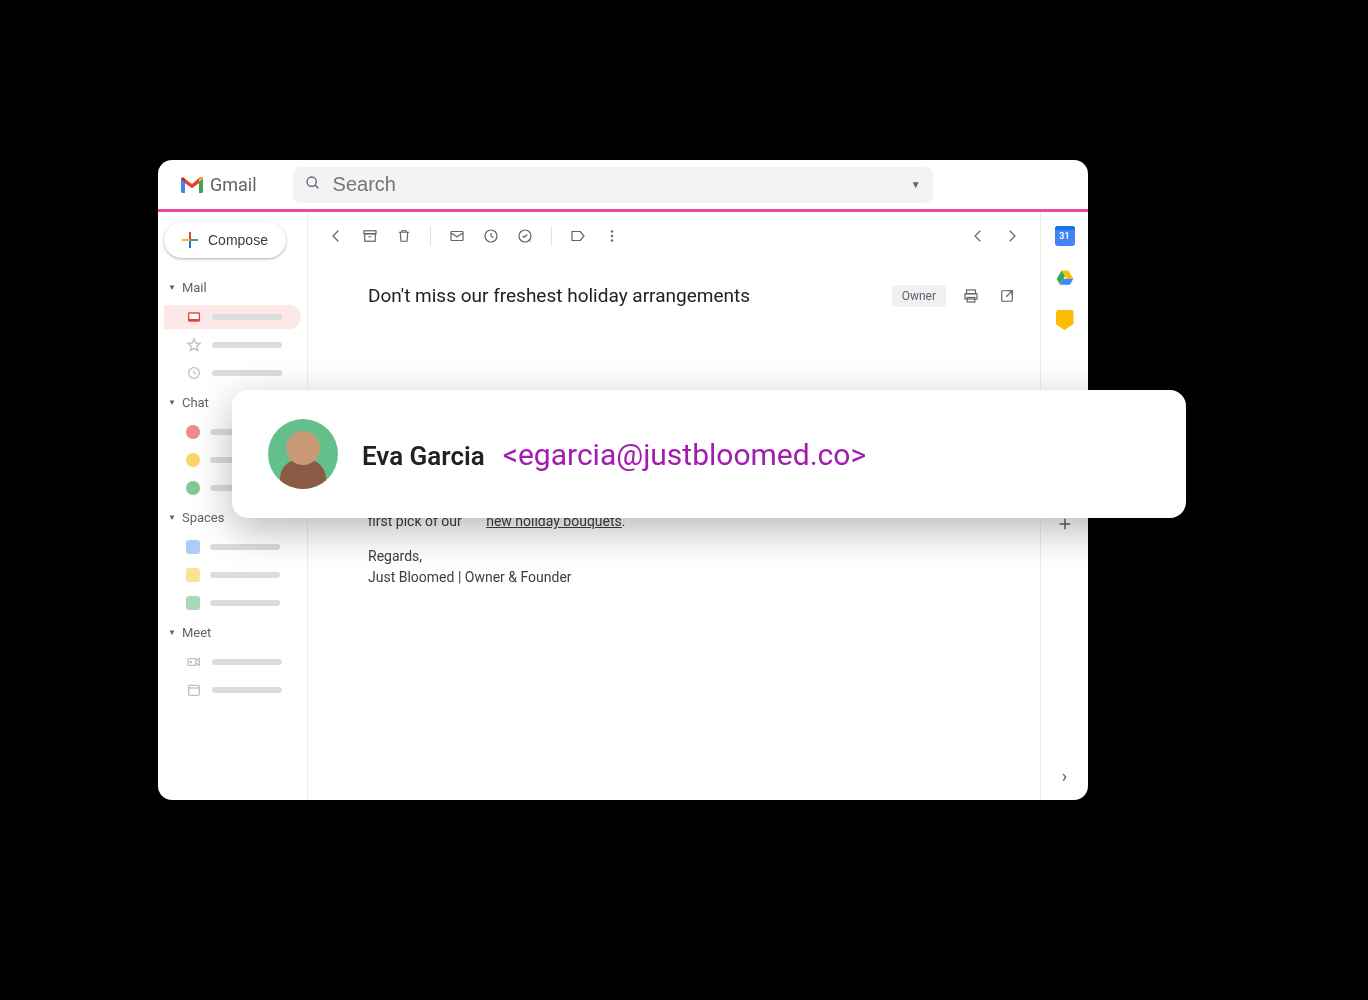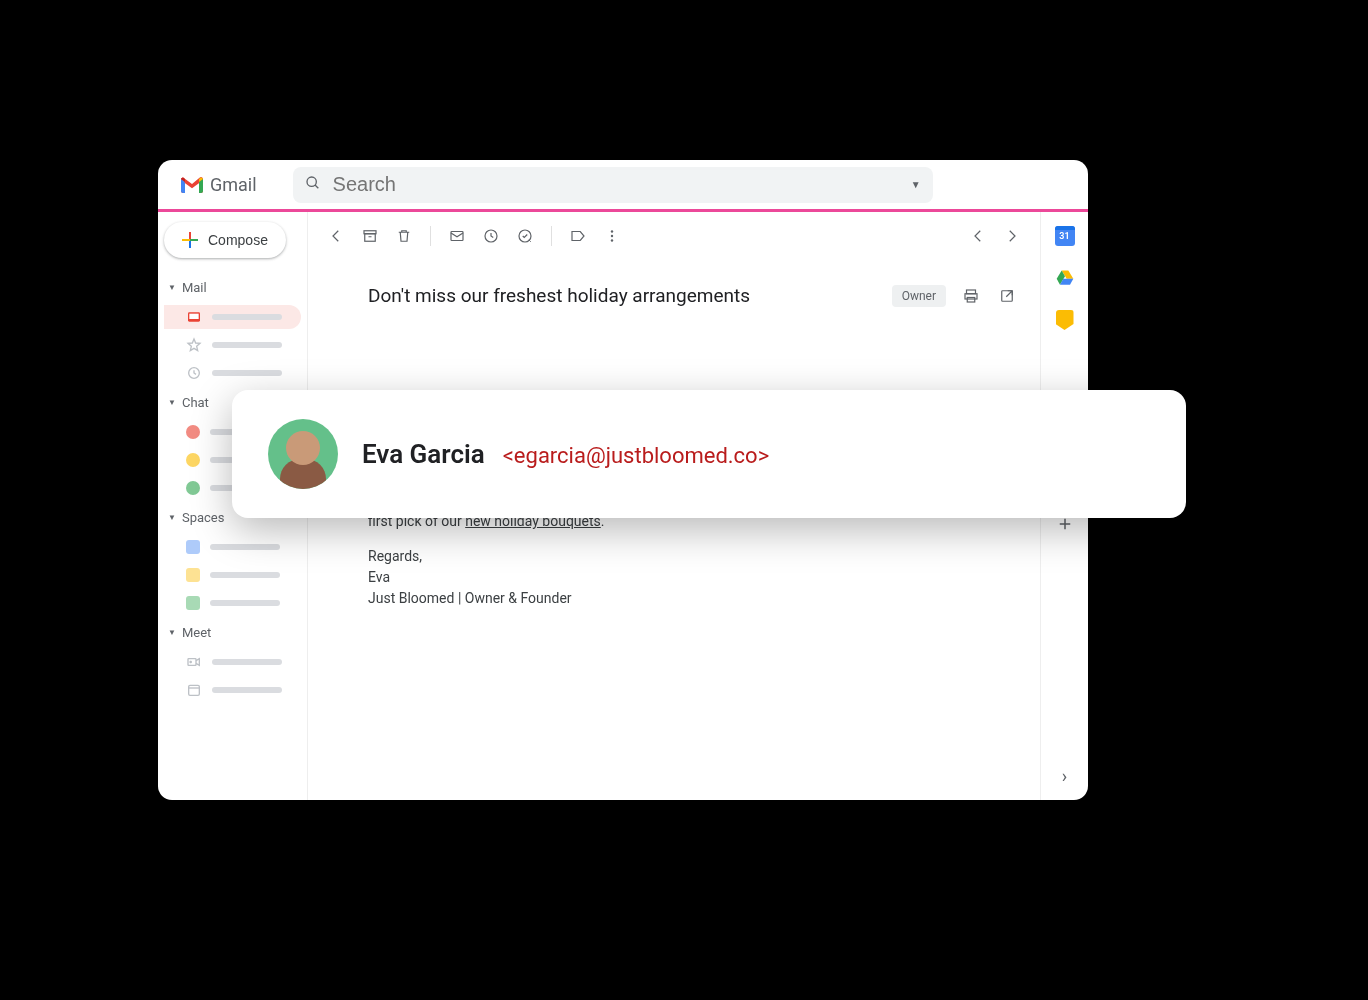--- a/index.html
+++ b/index.html
@@ -155,21 +155,21 @@
     padding:4px 10px; border-radius:4px;
   }
   .subject-actions { display:flex; gap:18px; color:#5f6368; }
   .subject-actions .icon-btn { width:18px; height:18px; cursor:pointer; display:flex; align-items:center; justify-content:center;}
   .subject-actions svg { width:18px; height:18px; stroke:#5f6368; fill:none; stroke-width:1.6; }
   .email-body {
     padding: 140px 24px 24px 60px;
     color:#3c4043; font-size:14px; line-height:1.5;
   }
   .email-body p { margin-bottom:14px; max-width:390px; }
-  .email-body a { color:#3c4043; text-decoration:underline; }
+  .email-body a { color:#3c4043; text-decoration:underline;margin-left:21px; }
   .sig { margin-top:10px; }
   
   .sidepanel {
     width:48px; border-left:1px solid #eee;
     display:flex; flex-direction:column; align-items:center;
     padding-top:14px; gap:22px;
   }
   .sp-icon { width:20px; height:20px; cursor:pointer; display:flex; align-items:center; justify-content:center; }
   .sp-icon.calendar { background:#4285f4; border-radius:3px; position:relative; }
   .sp-icon.calendar::after { content:'31'; color:#fff; font-size:9px; font-weight:600; position:absolute; top:5px; left:0; right:0; text-align:center; }
@@ -196,21 +196,21 @@
     content:''; position:absolute; left:18px; top:12px; width:34px; height:34px;
     background:#c99a78; border-radius:50%;
   }
   .avatar::before {
     content:''; position:absolute; left:12px; top:40px; width:46px; height:34px;
     background:#8a5a44; border-radius:20px 20px 0 0;
   }
   .sender-info { display:flex; flex-direction:column; gap:6px; }
   .sender-top { display:flex; align-items:baseline; gap:18px; }
   .sender-name { font-size:26px; font-weight:600; color:#202124; }
-  .sender-email { font-size:22px; color:#b91c1c; }
+  .sender-email { font-size:30px; color:#a21caf; }
   .sender-bottom { display:flex; align-items:center; gap:10px; color:#5f6368; font-size:18px; }
   .sender-bottom svg { width:14px; height:14px; fill:#5f6368; }
 </style>
 </head>
 <body>
 
 <div class="app-window">
 
   <div class="header">
     <div class="gmail-logo">
@@ -426,21 +426,20 @@
         </div>
       </div>
 
       <div class="email-body">
         <p>Hi Lucy,</p>
         <p>
           <span>As one of our most loyal customers, I'm excited to give you the first pick of our </span><a href="#">new holiday bouquets</a><span>.</span>
         </p>
         <div class="sig">
           <div>Regards,</div>
-          <div>Eva</div>
           <div>Just Bloomed | Owner &amp; Founder</div>
         </div>
       </div>
     </div>
 
     <div class="sidepanel">
       <span class="sp-icon calendar"></span>
       <span class="sp-icon">
         <svg viewBox="0 0 24 24" width="20" height="20">
             <path d="M8 3h8l6 10h-8z" fill="#fbbc04"></path>

